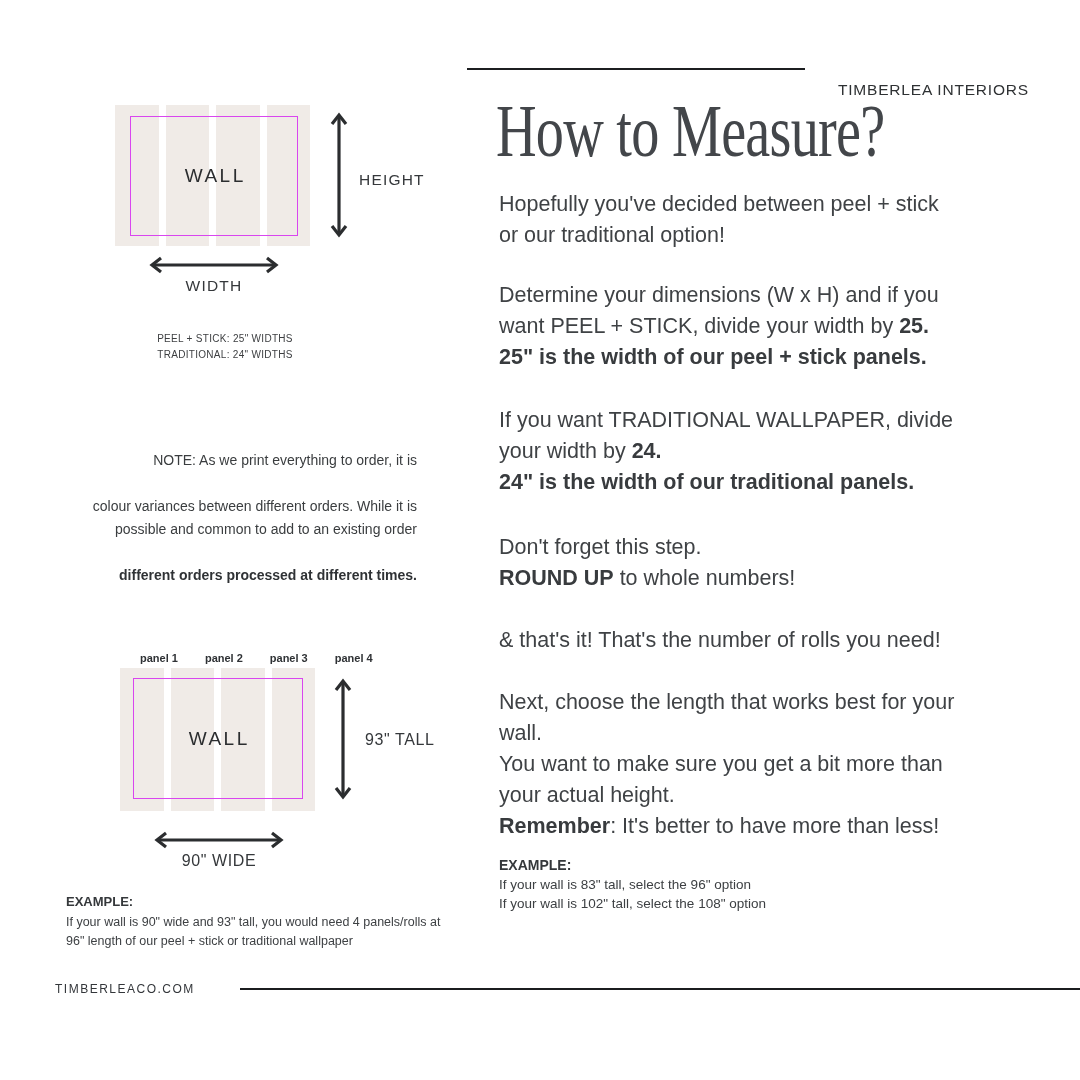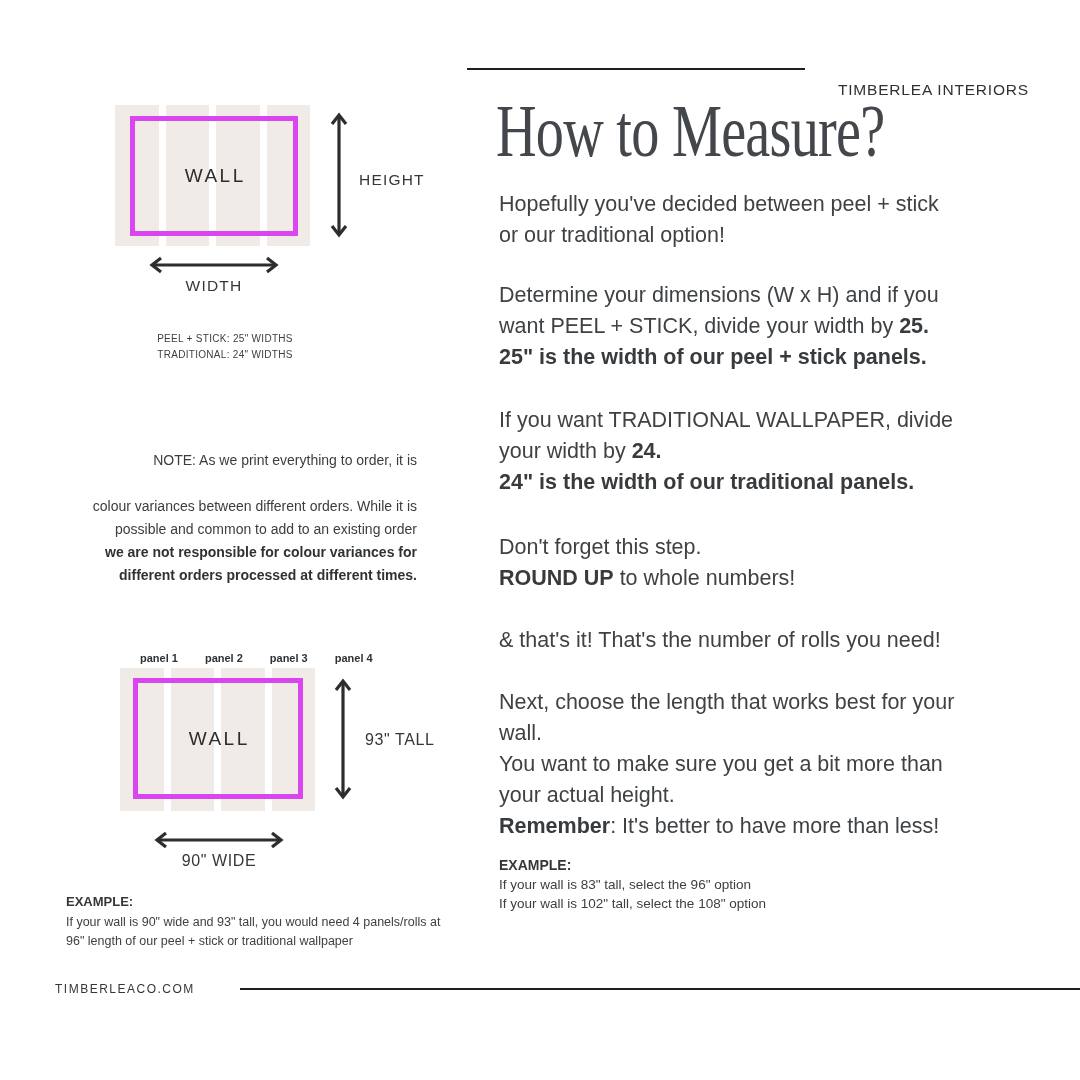--- a/index.html
+++ b/index.html
@@ -23,21 +23,21 @@
   .p1{top:189px;} .p2{top:280px;} .p3{top:405px;} .p4{top:532px;}
   .p5{top:625px;} .p6{top:687px;}
   .article-example{left:499px;top:856px;width:560px;font-size:13.5px;line-height:19px;color:#3d4043;}
   .article-example .ex-title{font-weight:700;font-size:14px;color:#35383b;}
   
   .panel-block{display:flex;gap:7px;}
   .panel-block .panel{flex:1;background:#f0ebe7;}
   .d1-block{left:115px;top:105px;width:195px;height:141px;}
   .d2-block{left:120px;top:668px;width:195px;height:143px;}
   .wall-rect{
-    position:absolute;box-sizing:border-box;border:5px solid #d946ef;
+    position:absolute;box-sizing:border-box;border:1px solid #d946ef;
     display:flex;align-items:center;justify-content:center;
   }
   .d1-rect{left:15px;top:11px;width:168px;height:120px;}
   .d2-rect{left:13px;top:10px;width:170px;height:121px;}
   .wall-word{font-size:19px;letter-spacing:2.5px;text-indent:2.5px;color:#2b2d2f;}
   .dim-label{color:#35383b;text-align:right;}
   .height-label{left:359px;top:171px;font-size:15.5px;letter-spacing:1.2px;}
   .width-label{left:148px;top:277px;width:132px;text-align:center;font-size:15.5px;letter-spacing:1.2px;}
   .tall-label{left:365px;top:731px;font-size:16px;letter-spacing:0.6px;}
   .wide-label{left:149px;top:852px;width:140px;text-align:center;font-size:16px;letter-spacing:0.6px;}
@@ -89,21 +89,21 @@
   <div class="abs caption">
     <span>PEEL + STICK: 25" WIDTHS</span><br>
     <span>TRADITIONAL: 24" WIDTHS</span>
   </div>
 
   <div class="abs note">
     <span>NOTE: As we print everything to order, it is</span><br>
     <br>
     <span>colour variances between different orders. While it is</span><br>
     <span>possible and common to add to an existing order</span><br>
-    <b>we are not responsible for colour variances for</b><br>
+    <br>
     <b>different orders processed at different times.</b>
   </div>
 
   <div class="abs panel-labels">
     <span>panel 1</span>
     <span>panel 2</span>
     <span>panel 3</span>
     <span>panel 4</span>
   </div>
   <div class="abs panel-block d2-block">

